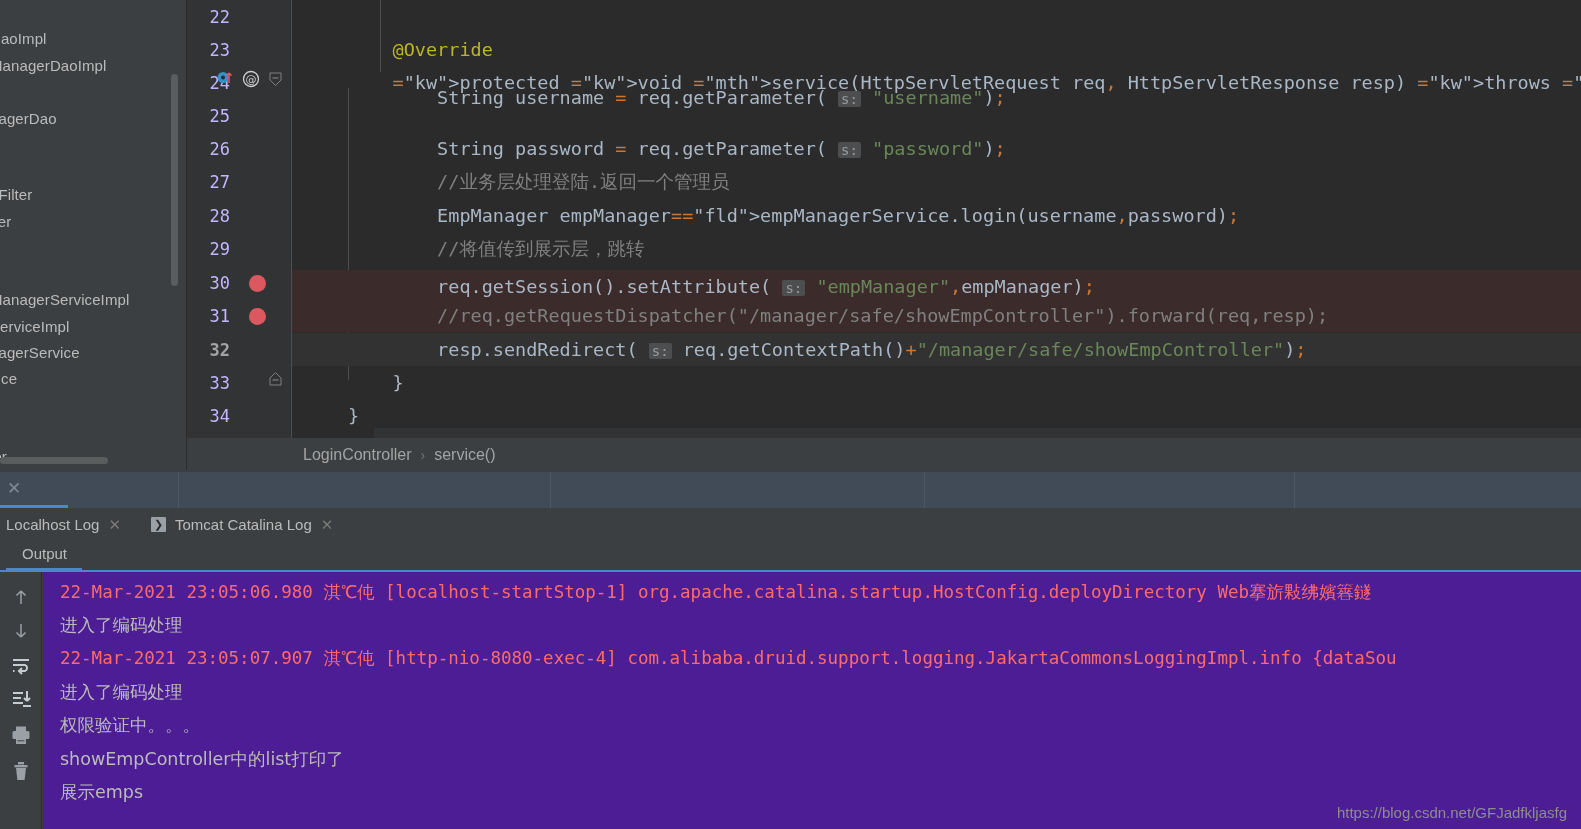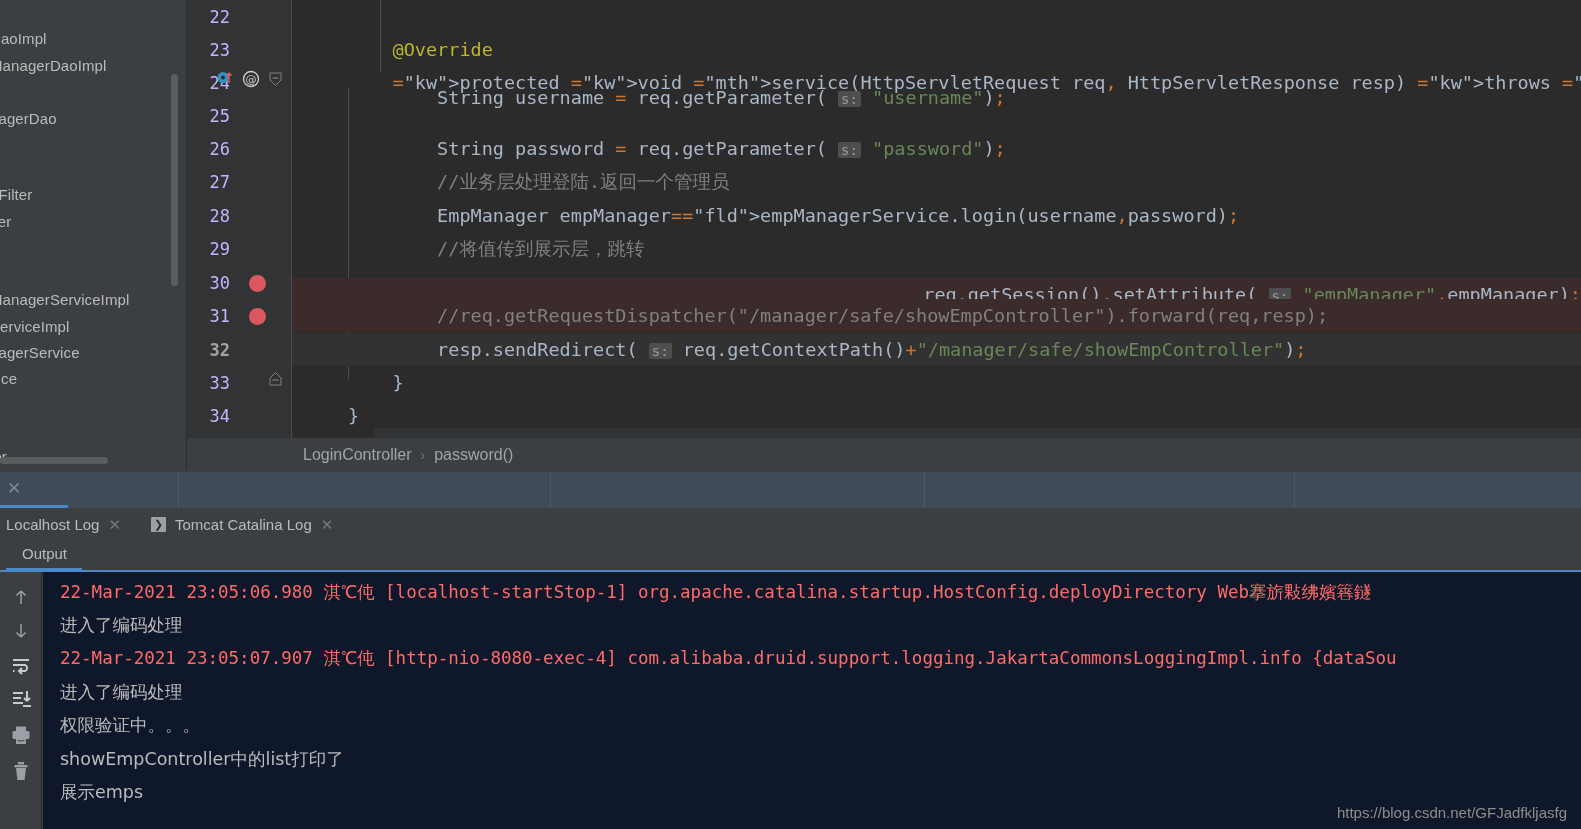--- a/index.html
+++ b/index.html
@@ -145,21 +145,21 @@
   #console-toolbar {
     position: absolute; left: 0; top: 572px; width: 42px; height: 257px;
     background: #3c3f41; border-right: 1px solid #2b2b2b;
   }
   .tbtn {
     position: absolute; left: 10px; width: 22px; height: 22px;
     color: #9aa0a6;
   }
   #console {
     position: absolute; left: 43px; top: 572px; right: 0; bottom: 0;
-    background: #0f172a; overflow: hidden;
+    background: #4c1d95; overflow: hidden;
   }
   .logline {
     position: absolute; left: 17px; white-space: pre;
     font-family: "DejaVu Sans Mono", monospace;
     font-size: 17.5px; line-height: 33px;
   }
   .err { color: #ff6b68; }
   .info { color: #bbbbbb; }
   .cjk { font-family: "DejaVu Sans", sans-serif; }
   #watermark {
@@ -247,33 +247,33 @@
 
     <div id="code-lines">
         <div class="code-line" style="top: 0px;"><span class="txt"></span></div>
         <div class="code-line" style="top: 33px;"><span class="txt">    <span class="ann">@Override</span></span></div>
         <div class="code-line" style="top: 66px;"><span class="txt">    <span class<span="" class="sep">=</span>"kw"&gt;protected <span class<span="" class="sep">=</span>"kw"&gt;void <span class<span="" class="sep">=</span>"mth"&gt;service(HttpServletRequest req<span class="sep">,</span> HttpServletResponse resp) <span class<span="" class="sep">=</span>"kw"&gt;throws <span class<span="" class="sep">=</span>"cmt"&gt;ServletException "cmt"&gt;IOExc</span></div>
         <div class="code-line" style="top: 81px;"><span class="txt">        String username <span class="sep">=</span> req.getParameter( <span class="hint">s:</span> <span class="str">"username"</span>)<span class="sep">;</span></span></div>
         <div class="code-line" style="top: 132px;"><span class="txt">        String password <span class="sep">=</span> req.getParameter( <span class="hint">s:</span> <span class="str">"password"</span>)<span class="sep">;</span></span></div>
         <div class="code-line" style="top: 165px;"><span class="txt">        <span class="cmt">//业务层处理登陆.返回一个管理员</span></span></div>
         <div class="code-line" style="top: 199px;"><span class="txt">        EmpManager empManager<span class="sep">=</span><span class<span="" class="sep">=</span>"fld"&gt;empManagerService.login(username<span class="sep">,</span>password)<span class="sep">;</span></span></div>
         <div class="code-line" style="top: 232px;"><span class="txt">        <span class="cmt">//将值传到展示层，跳转</span></span></div>
-        <div class="code-line hl-line" style="top: 278px; text-align: right;"><span class="txt">        req.getSession().setAttribute( <span class="hint">s:</span> <span class="str">"empManager"</span><span class="sep">,</span>empManager)<span class="sep">;</span></span></div>
+        <div class="code-line hl-line" style="top: 270px;"><span class="txt">        req.getSession().setAttribute( <span class="hint">s:</span> <span class="str">"empManager"</span><span class="sep">,</span>empManager)<span class="sep">;</span></span></div>
         <div class="code-line hl-line" style="top: 299px;"><span class="txt">        <span class="cmt">//req.getRequestDispatcher("/manager/safe/showEmpController").forward(req,resp);</span></span></div>
         <div class="code-line cur-line" style="top: 333px;"><span class="txt">        resp.sendRedirect( <span class="hint">s:</span> req.getContextPath()<span class="sep">+</span><span class="str">"/manager/safe/showEmpController"</span>)<span class="sep">;</span></span></div>
         <div class="code-line" style="top: 366px;"><span class="txt">    }</span></div>
         <div class="code-line" style="top: 399px;"><span class="txt">}</span></div>
       </div>
     <div id="ed-bottom-bar"></div>
   </div>
 
   <div id="breadcrumb">
     <span>LoginController</span>
     <span class="sepc">›</span>
-    <span>password()</span>
+    <span>service()</span>
   </div>
 
   <div id="tabstrip">
     <div class="tabcell" style="left:0; width:179px;">
       <span class="close-x">✕</span>
     </div>
     <div class="tabcell" style="left:179px; width:372px;"></div>
     <div class="tabcell" style="left:551px; width:374px;"></div>
     <div class="tabcell" style="left:925px; width:370px;"></div>
     <div class="tabcell" style="left:1295px; width:286px; border-right:none;"></div>

